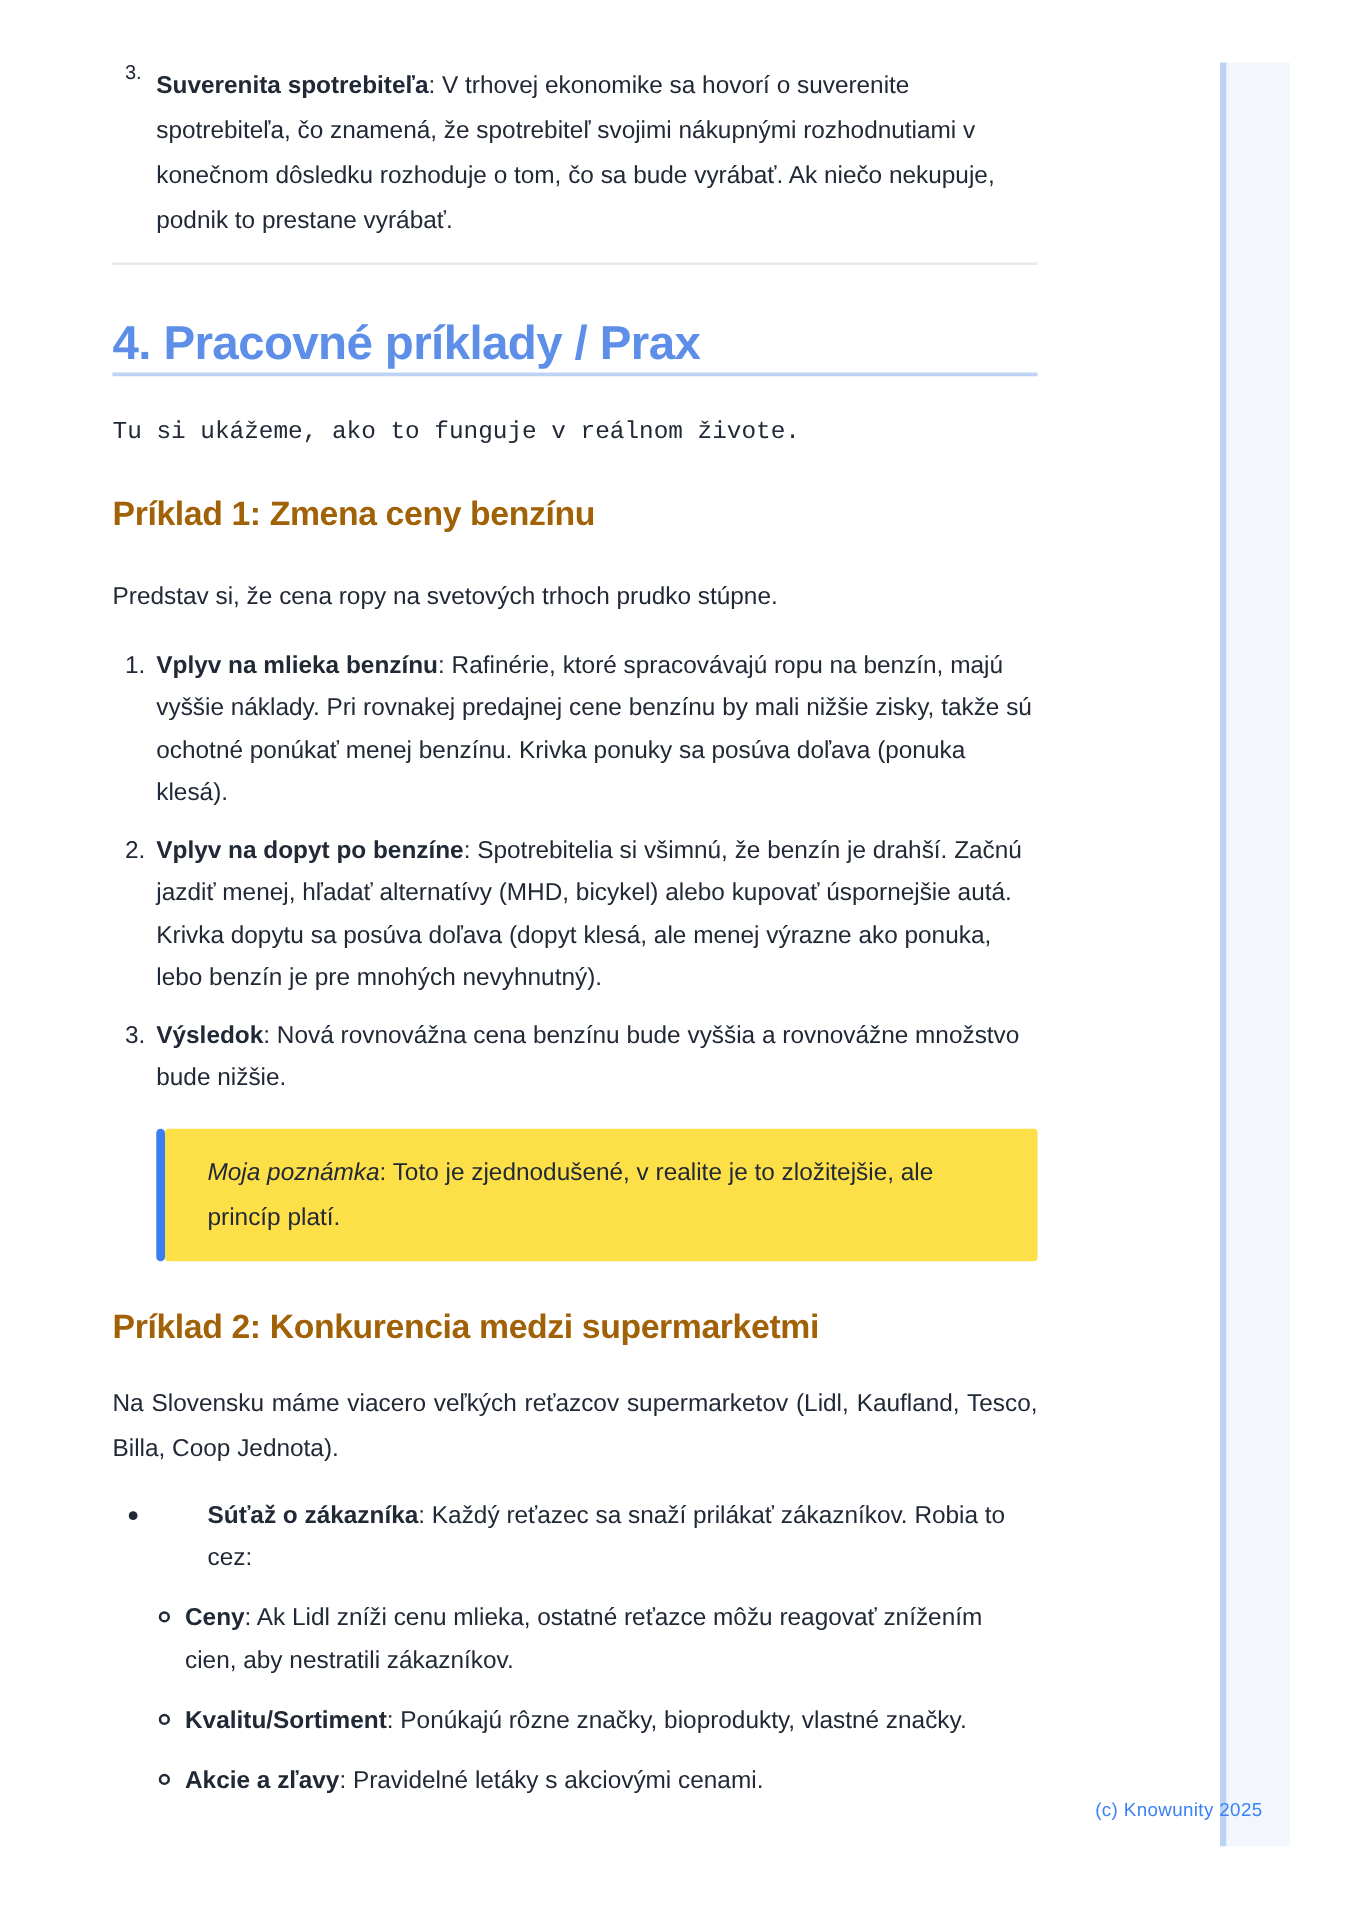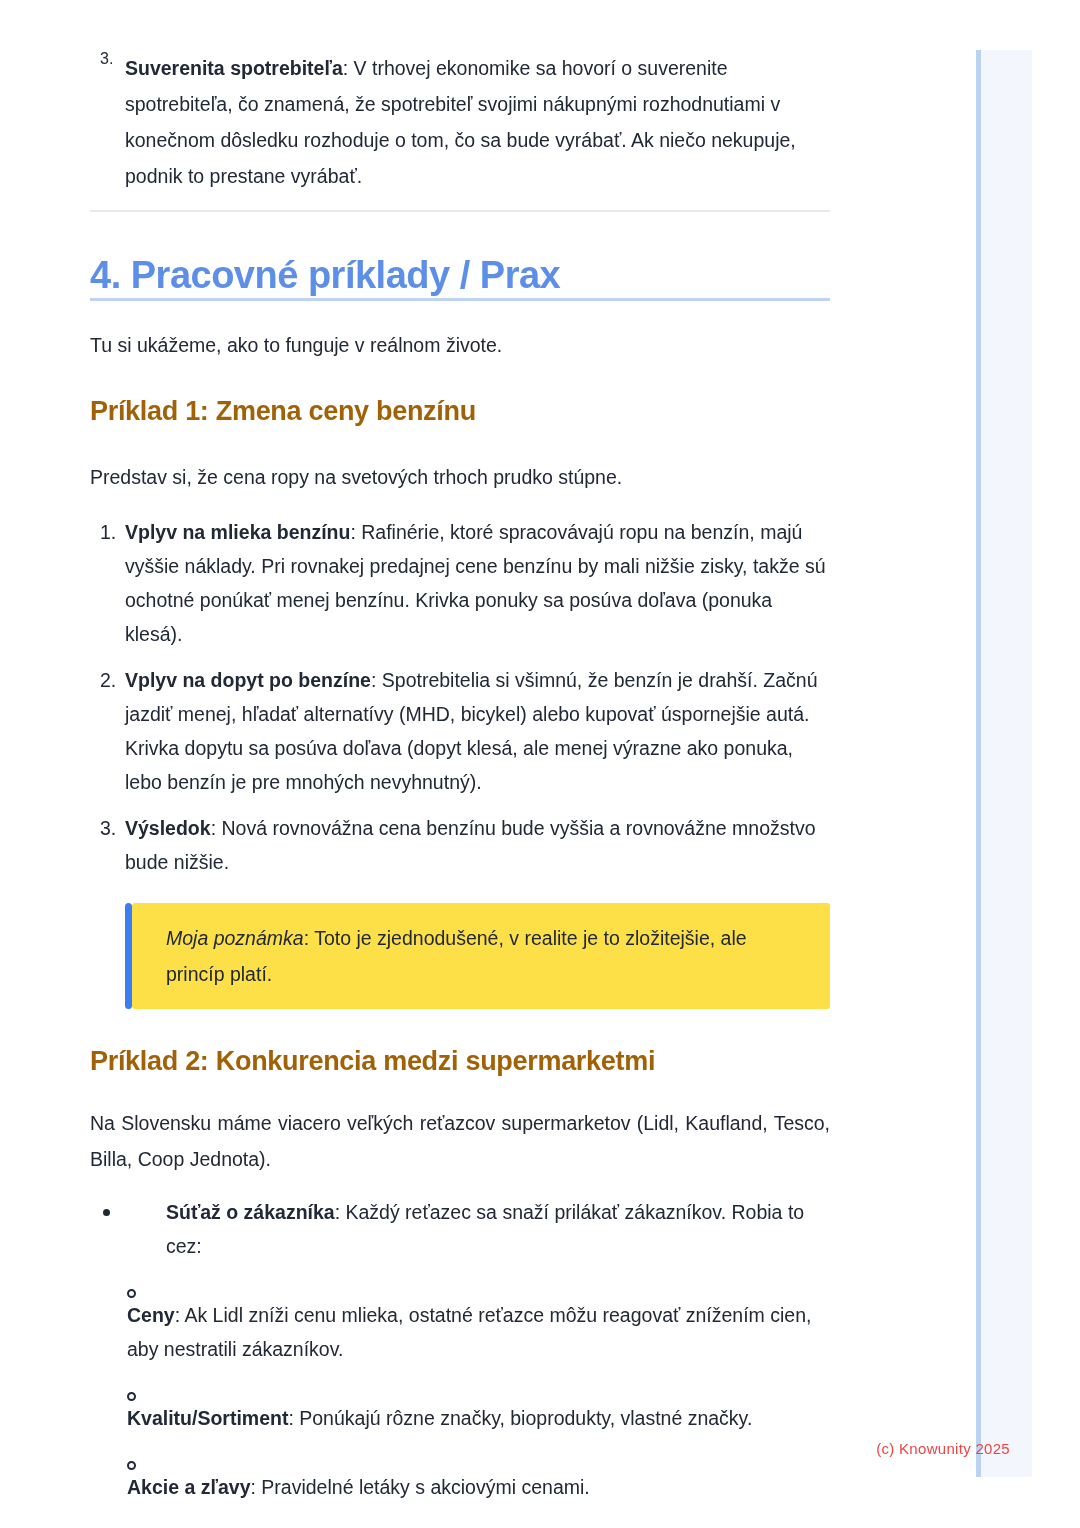--- a/index.html
+++ b/index.html
@@ -16,21 +16,21 @@
     left:976px; top:50px;
     width:56px; height:1427px;
     background:#f3f7fd;
     border-left:5px solid #bad3ef;
     z-index:1;
   }
   .watermark {
     position:absolute;
     top:1440px; right:70px;
     font-size:15px;
-    color:#ef4444;
+    color:#3b82f6;
     z-index:3;
     letter-spacing:0.3px;
   }
   .content {
     position:absolute;
     left:90px; top:0;
     width:740px;
     padding-top:50px;
     z-index:2;
   }
@@ -57,21 +57,21 @@
   h2 {
     font-size:27px;
     line-height:36px;
     font-weight:700;
     color:#a16207;
     letter-spacing:-0.3px;
   }
   .h2-ex1 { margin-top:30px; }
   .h2-ex2 { margin-top:34px; }
 
-  .p-intro   { margin-top:26px; }
+  .p-intro   { margin-top:26px;font-family:Liberation Mono, monospace; }
   .p-ex1     { margin-top:30px; }
   .p-ex2     { margin-top:26px; text-align:justify; }
 
   .ol-list { margin-top:20px; }
   .ol-item { display:flex; margin-bottom:12px; }
   .ol-item .num { flex:0 0 25px; margin-left:10px; }
   .ol-item .li-body { flex:1; line-height:34px; }
 
   .note-callout {
     margin-top:24px;
@@ -98,21 +98,21 @@
   .bullet-disc {
     flex:0 0 7px;
     width:7px; height:7px;
     background:#212836;
     border-radius:50%;
     margin:14px 16px 0 13px;
   }
   .ul-item .li-body { flex:1; line-height:34px;margin-left:40px; }
 
   .sub-list { margin-top:14px; }
-  .sub-item { display:flex; margin-bottom:14px; margin-left:37px;flex-direction:column; }
+  .sub-item { display:flex; margin-bottom:14px; margin-left:37px; }
   .sub-item:last-child { margin-bottom:0; }
   .bullet-circle {
     flex:0 0 9px;
     width:9px; height:9px;
     border:2px solid #212836;
     border-radius:50%;
     margin:12px 12px 0 0;
     background:transparent;
   }
   .sub-item .li-body { flex:1; line-height:34px; }

